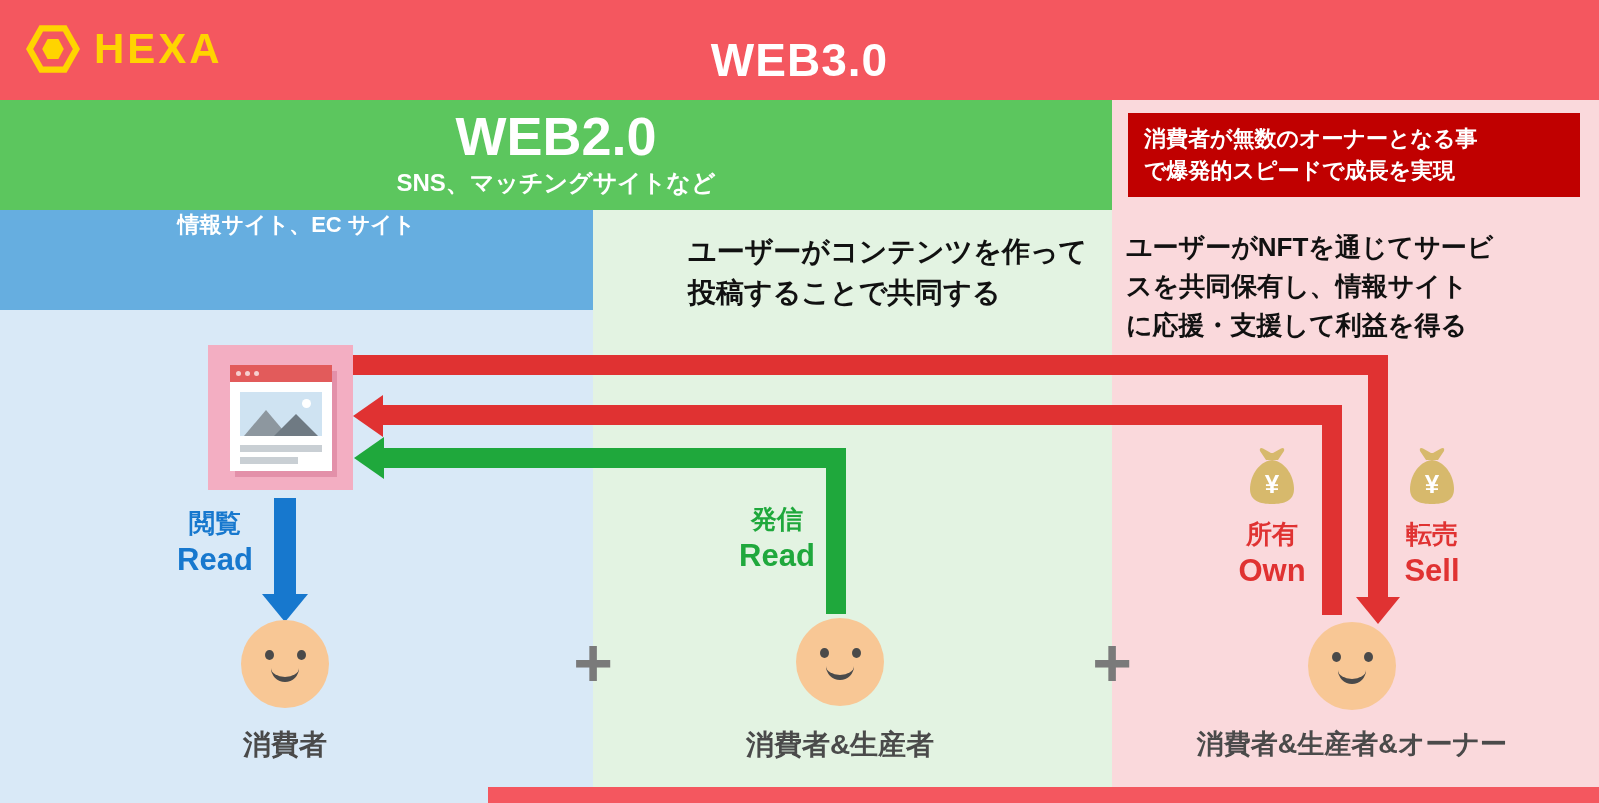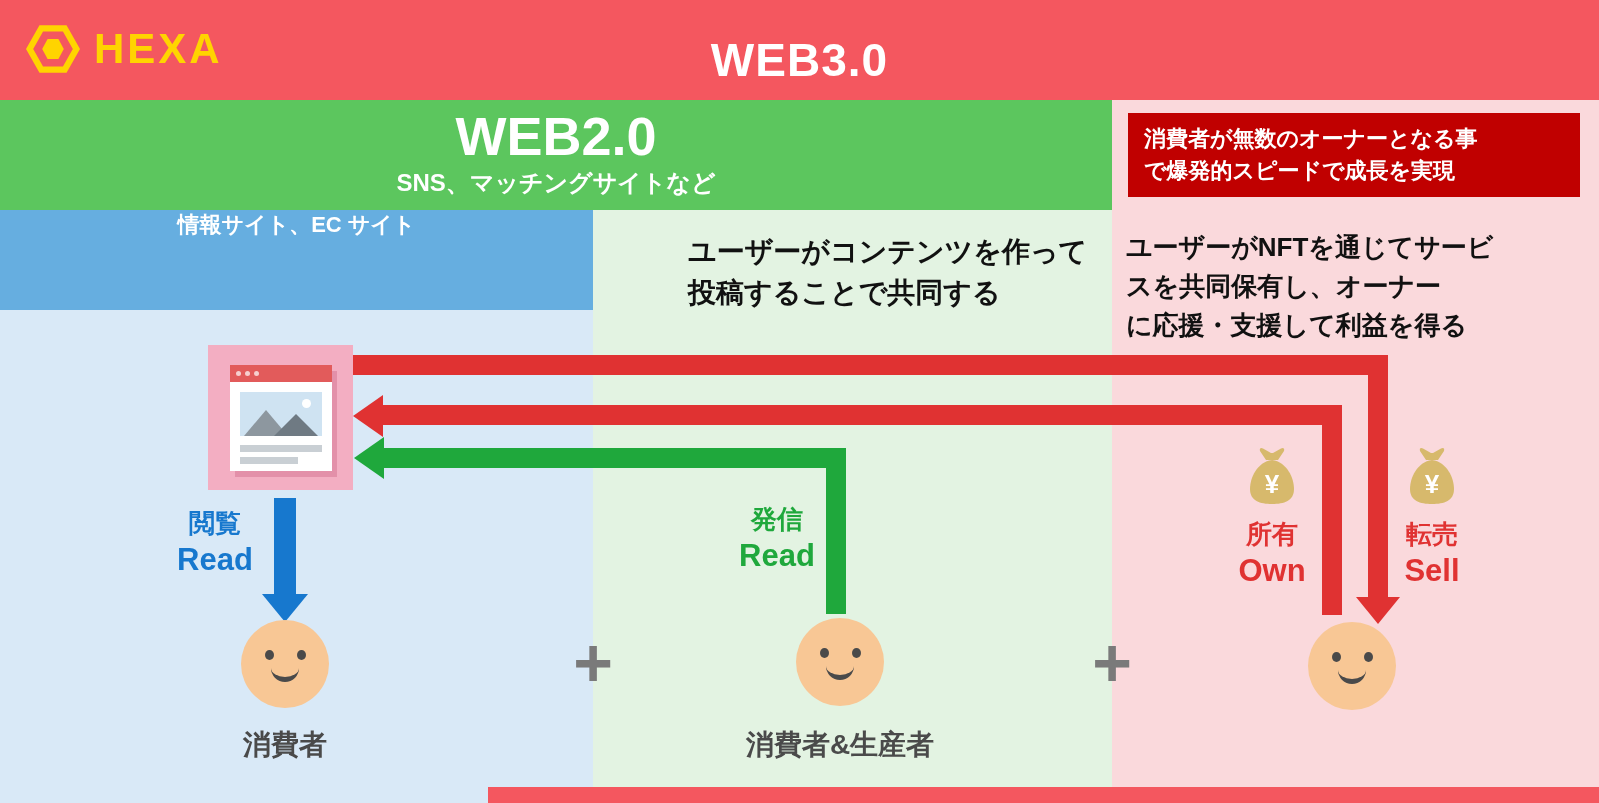--- a/index.html
+++ b/index.html
@@ -139,21 +139,21 @@
   <div class="abs web1-banner">
     <div class="w1-sub">情報サイト、EC サイト</div>
   </div>
 
   <div class="abs callout preline">消費者が無数のオーナーとなる事
 で爆発的スピードで成長を実現</div>
 
   <div class="abs desc desc2 preline">ユーザーがコンテンツを作って
 投稿することで共同する</div>
   <div class="abs desc desc3 preline">ユーザーがNFTを通じてサービ
-スを共同保有し、オーナー
+スを共同保有し、情報サイト
 に応援・支援して利益を得る</div>
 
   <div class="abs read-shaft"></div>
   <div class="abs read-head"></div>
 
   <div class="abs write-shaft-h"></div>
   <div class="abs write-shaft-v"></div>
   <div class="abs write-head"></div>
 
   <div class="abs sell-shaft-h"></div>
@@ -215,16 +215,17 @@
     <div class="eye l"></div>
     <div class="eye r"></div>
     <div class="mouth"></div>
   </div>
 
   <div class="plus plus1">+</div>
   <div class="plus plus2">+</div>
 
   <div class="role role1">消費者</div>
   <div class="role role2">消費者&amp;生産者</div>
+  <div class="role role3">消費者&amp;生産者&amp;オーナー</div>
 
   <div class="abs bottom-strip"></div>
 
 </div>
 
 </body></html>

